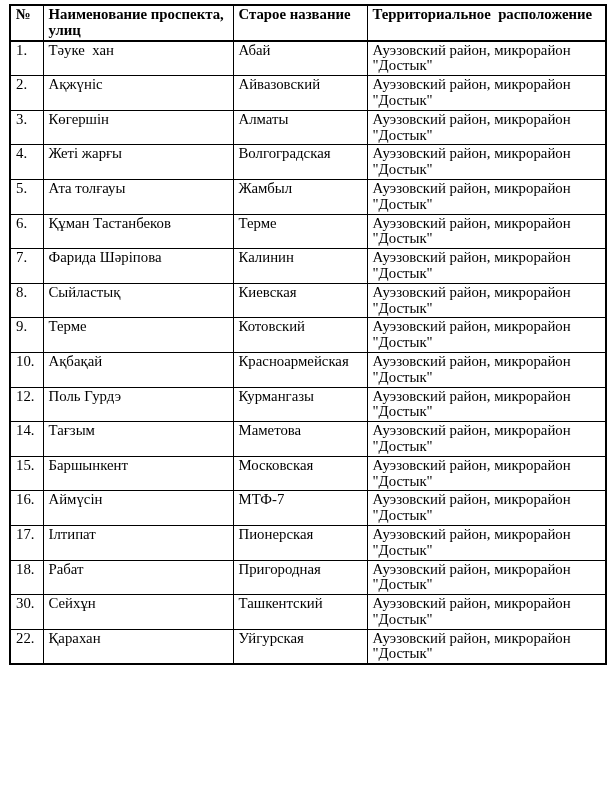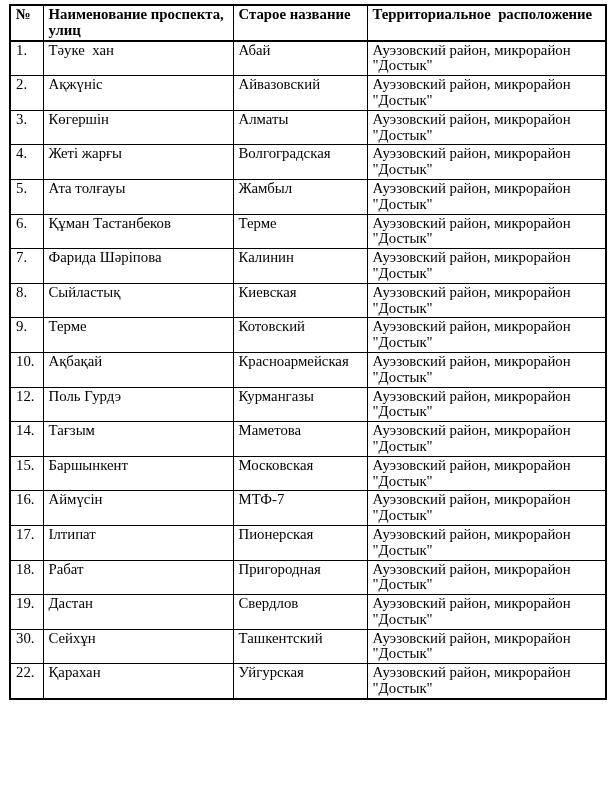--- a/index.html
+++ b/index.html
@@ -197,27 +197,20 @@
   </tr>
 
   <tr>
     <td>18.</td>
     <td>Рабат</td>
     <td>Пригородная</td>
     <td>Ауэзовский район, микрорайон
 "Достык"</td>
   </tr>
 
-  <tr>
-    <td>19.</td>
-    <td>Дастан</td>
-    <td>Свердлов</td>
-    <td>Ауэзовский район, микрорайон
-"Достык"</td>
-  </tr>
 
   <tr>
     <td>30.</td>
     <td>Сейхұн</td>
     <td>Ташкентский</td>
     <td>Ауэзовский район, микрорайон
 "Достык"</td>
   </tr>
 
 

